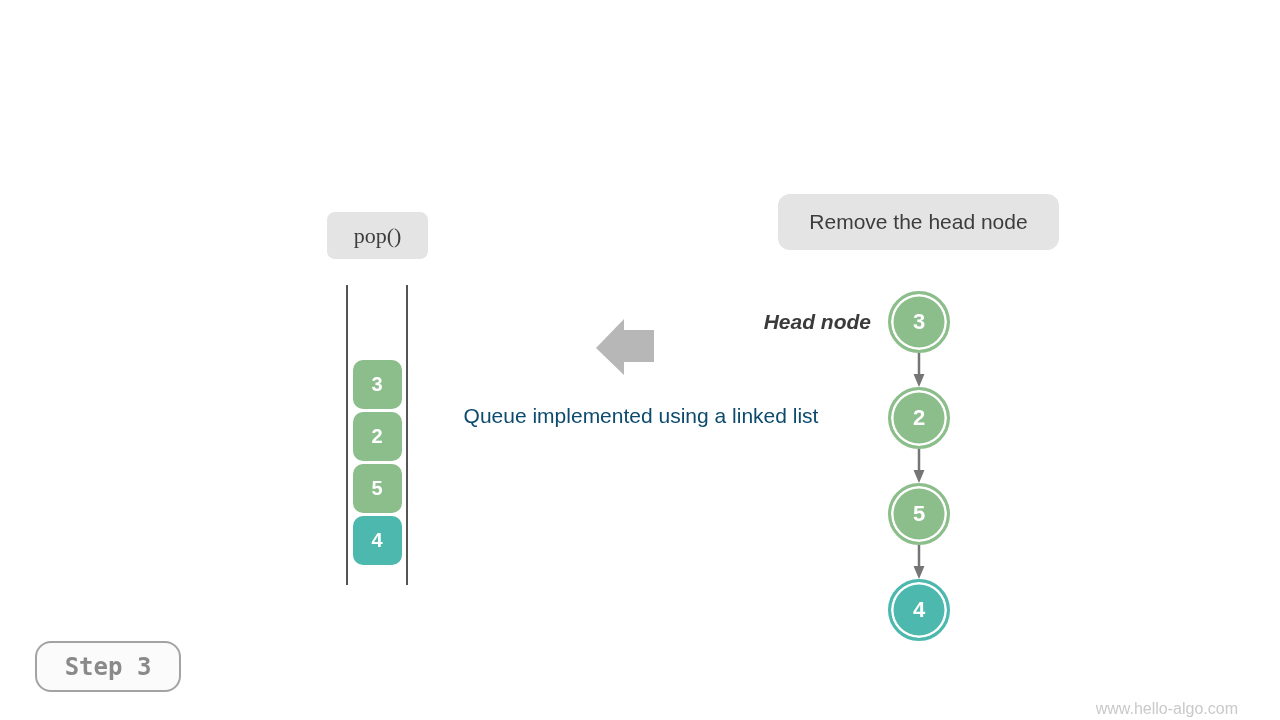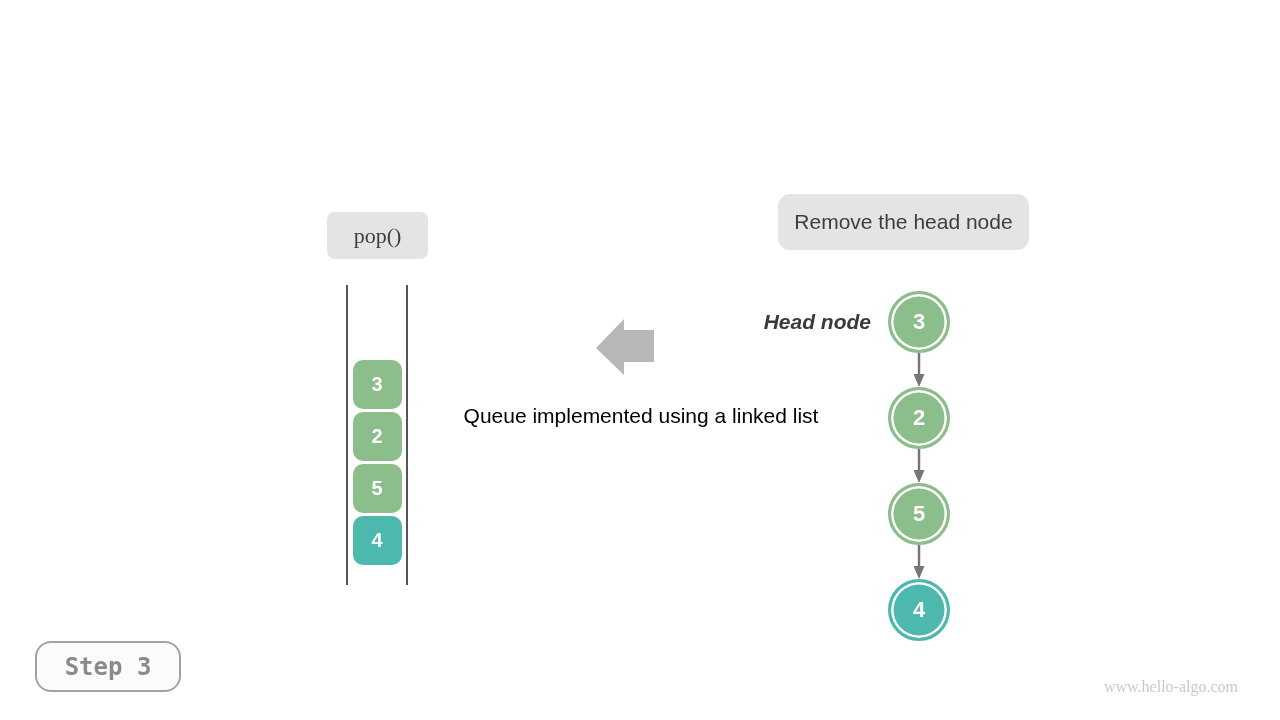--- a/index.html
+++ b/index.html
@@ -13,21 +13,21 @@
     display: flex; align-items: center; justify-content: center;
     background: #e4e4e4; color: #3d3d3d;
   }
   .badge.pop {
     left: 327px; top: 212px; width: 101px; height: 47px;
     border-radius: 8px;
     font-family: Liberation Serif, serif;
     font-size: 22px;
   }
   .badge.callout {
-    left: 778px; top: 194px; width: 251px; height: 56px;
+    left: 778px; top: 194px; width: 281px; height: 56px;
     border-radius: 12px;
     font-size: 21px;
   }
 
   .wall {
     position: absolute; top: 285px; width: 2px; height: 300px;
     background: #555555;
   }
   .wall.left  { left: 346px; }
   .wall.right { left: 406px; }
@@ -41,21 +41,21 @@
     flex: none;
     width: 49px; height: 49px; border-radius: 10px;
     display: flex; align-items: center; justify-content: center;
     color: #ffffff; font-size: 20px; font-weight: bold;
   }
 
   .big-arrow { position: absolute; left: 596px; top: 318px; }
 
   .caption {
     position: absolute; left: 421px; top: 404px; width: 440px;
-    text-align: center; font-size: 21px; color: #000000;
+    text-align: center; font-size: 21px; color: #0c4a6e;
   }
 
   .side-label {
     position: absolute; left: 720px; width: 151px; height: 28px;
     text-align: right; font-size: 21px; font-weight: bold; color: #3b3b3b;
     line-height: 28px;
   }
   .side-label.head { top: 308px; font-style: italic; }
   .side-label.tail { top: 596px; }
 
@@ -79,23 +79,23 @@
 
   .step-badge {
     position: absolute; left: 35px; top: 641px; width: 146px; height: 51px;
     border: 2px solid #a3a3a3; border-radius: 16px; background: #fbfbfb;
     display: flex; align-items: center; justify-content: center;
     font-family: "DejaVu Sans Mono", monospace;
     font-size: 24px; font-weight: bold; color: #8a8a8a;
   }
 
   .watermark {
-    position: absolute; left: 998px; top: 678px; width: 240px;
+    position: absolute; left: 998px; top: 700px; width: 240px;
     text-align: right;
-    font-family: Liberation Serif, serif;
+    font-family: Liberation Sans, sans-serif;
     font-size: 16px; color: #c9c9c9;
   }
 </style>
 </head>
 <body>
 
 <div class="canvas">
 
   <div class="badge pop">pop()</div>
 

